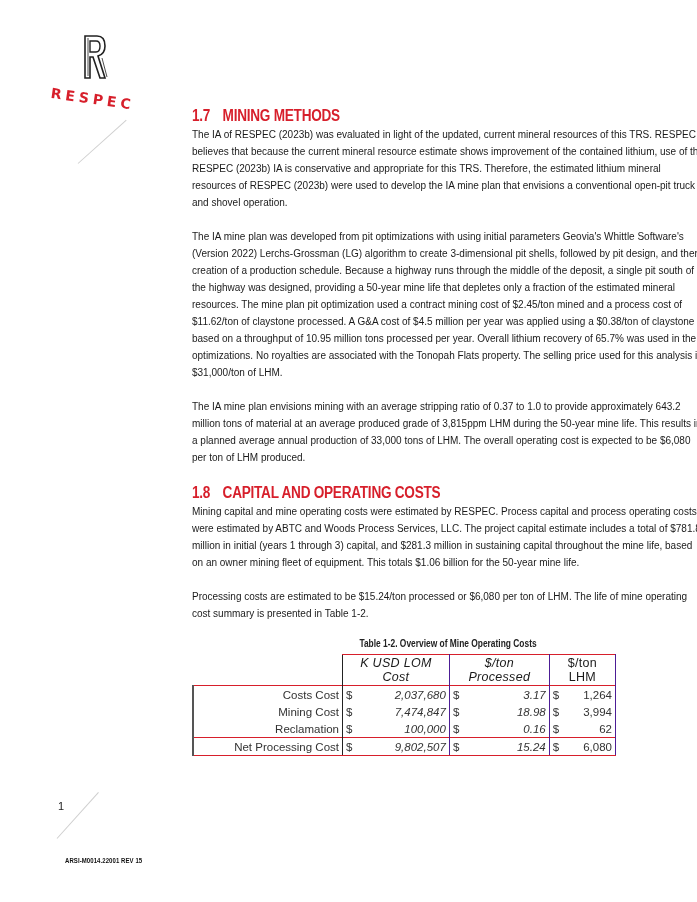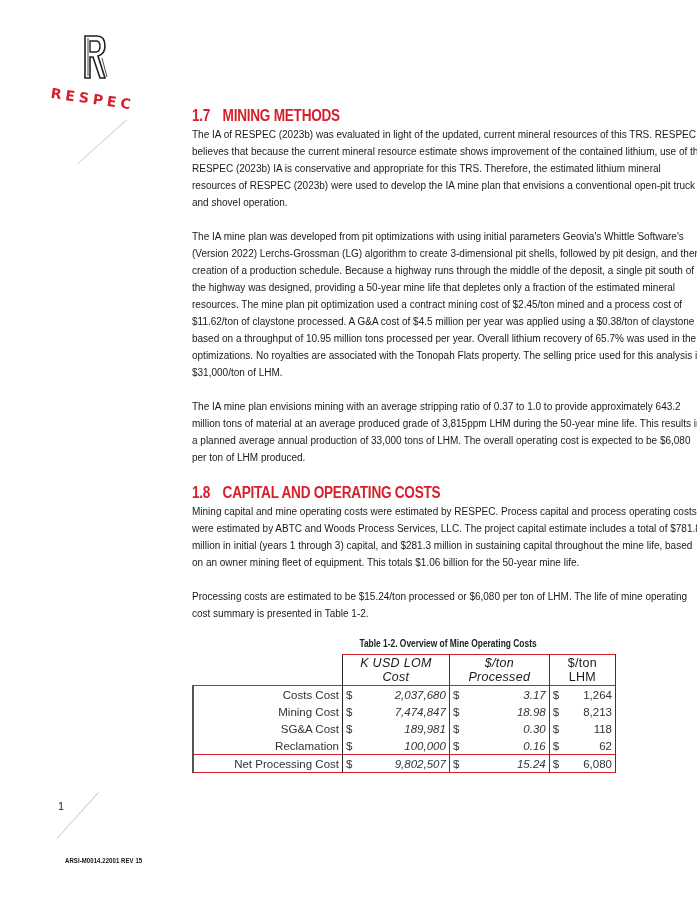--- a/index.html
+++ b/index.html
@@ -91,30 +91,21 @@
         <td class="dol">$</td>
         <td class="val red-right">1,264</td>
       </tr>
       <tr>
         <td class="lbl left-bar">Mining Cost</td>
         <td class="dol">$</td>
         <td class="val sep">7,474,847</td>
         <td class="dol">$</td>
         <td class="val sep">18.98</td>
         <td class="dol">$</td>
-        <td class="val red-right">8,213</td>
-      </tr>
-      <tr>
-        <td class="lbl left-bar">SG&amp;A Cost</td>
-        <td class="dol">$</td>
-        <td class="val sep">189,981</td>
-        <td class="dol">$</td>
-        <td class="val sep">0.30</td>
-        <td class="dol">$</td>
-        <td class="val red-right">118</td>
+        <td class="val red-right">3,994</td>
       </tr>
       <tr>
         <td class="lbl left-bar">Reclamation</td>
         <td class="dol">$</td>
         <td class="val sep">100,000</td>
         <td class="dol">$</td>
         <td class="val sep">0.16</td>
         <td class="dol">$</td>
         <td class="val red-right">62</td>
       </tr>

